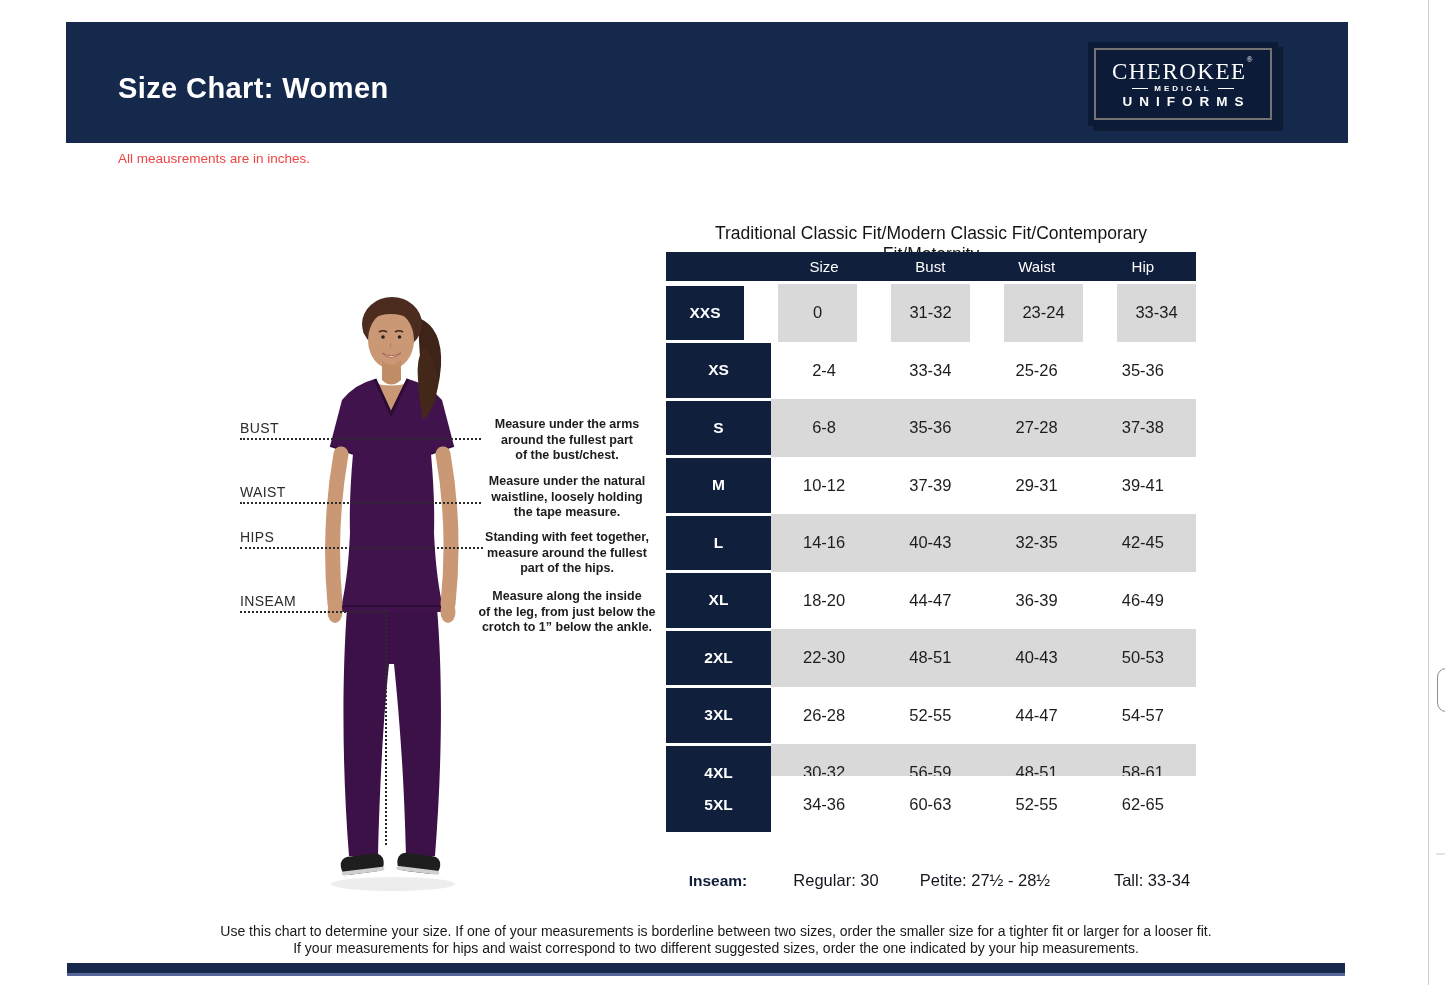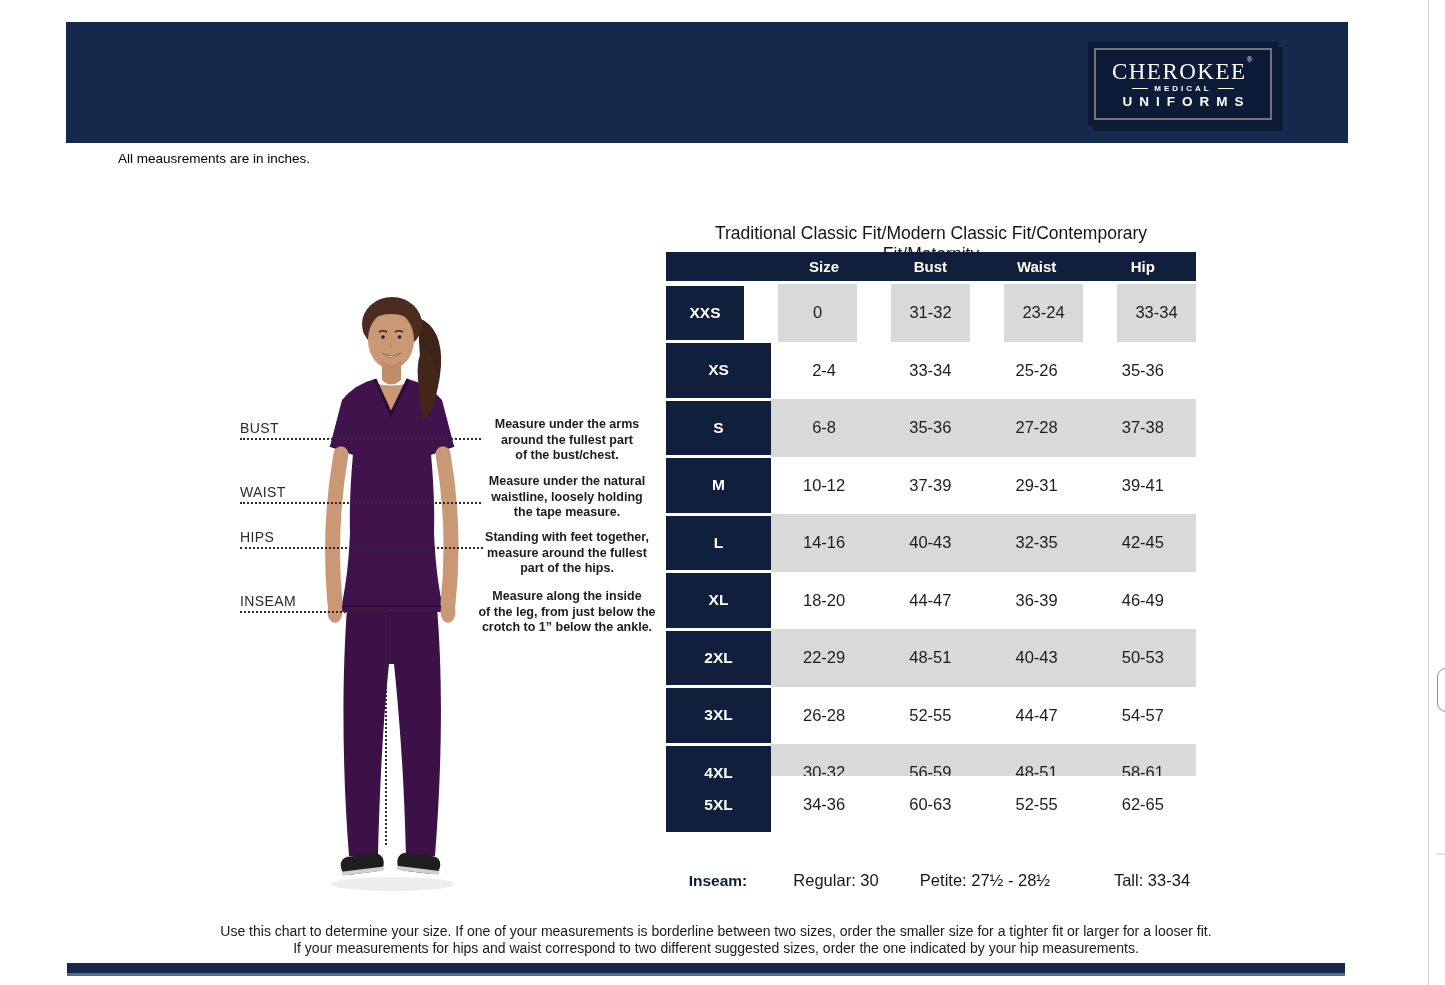--- a/index.html
+++ b/index.html
@@ -12,35 +12,35 @@
   .page-title{position:absolute;left:52px;top:50px;font-size:29px;font-weight:600;color:#ffffff;letter-spacing:.4px;}
   .logo-box{position:absolute;left:1022px;top:20px;width:190px;height:84px;background:#0c1c38;
     box-sizing:border-box;padding:6px;box-shadow:5px 5px 0 rgba(7,16,35,0.55);}
   .logo-inner{border:2px solid #737373;width:100%;height:100%;box-sizing:border-box;
     display:flex;flex-direction:column;align-items:center;justify-content:center;gap:2px;}
   .logo-brand{font-family:"Liberation Serif", serif;color:#ffffff;font-size:23px;letter-spacing:1.5px;line-height:1;white-space:nowrap;}
   .logo-reg{font-size:8px;vertical-align:top;position:relative;top:-4px;}
   .logo-medical{display:flex;align-items:center;gap:6px;color:#ffffff;font-size:8px;font-weight:bold;letter-spacing:3px;line-height:1;}
   .logo-dash{width:16px;height:1px;background:#ffffff;}
   .logo-product{color:#ffffff;font-size:13.5px;font-weight:bold;letter-spacing:7px;padding-left:7px;line-height:1;}
-  .units-note{position:absolute;left:118px;top:151px;font-size:13.5px;color:#000000;}
+  .units-note{position:absolute;left:118px;top:151px;font-size:13.5px;color:#ef4444;}
 
   
   .model-svg{position:absolute;left:285px;top:288px;width:210px;height:615px;}
   .m-label{position:absolute;left:240px;font-size:14px;color:#2b2b2b;letter-spacing:.4px;}
   .dotline{position:absolute;height:0;border-top:2px dotted #2b2b2b;}
   .dotline-v{position:absolute;width:0;border-left:2px dotted #2b2b2b;}
   .instr{position:absolute;left:472px;width:190px;text-align:center;font-size:12.5px;font-weight:bold;
     color:#1c1c1c;line-height:15.5px;white-space:pre-line;}
 
   
   .table-title{position:absolute;left:666px;top:223px;width:530px;text-align:center;font-size:17.5px;font-weight:500;color:#141414;}
   .thead{position:absolute;left:666px;top:252px;width:530px;height:29px;background:#101f3b;display:flex;}
   .thead .spacer{width:105px;}
-  .th{width:106.25px;display:flex;align-items:center;justify-content:center;color:#ffffff;font-weight:bold;font-size:15px;}
+  .th{width:106.25px;display:flex;align-items:center;justify-content:center;color:#ffffff;font-weight:normal;font-size:15px;}
   .trow{position:absolute;left:666px;width:530px;height:57.5px;display:flex;}
   .tlabel{width:105px;margin:1.5px 0;background:#101f3b;color:#ffffff;font-weight:bold;font-size:15.5px;
     display:flex;align-items:center;justify-content:center;}
   .tcell{width:106.25px;display:flex;align-items:center;justify-content:center;font-size:16.5px;color:#1d1d1d;background:#ffffff;}
   .trow.gray .tcell{background:#d9d9d9;}
   .inseam-item{position:absolute;transform:translateX(-50%);font-size:16.5px;color:#15151f;white-space:nowrap;}
   .inseam-label{font-weight:bold;font-size:15.5px;color:#101d38;}
 
   
   .footer-line{position:absolute;left:86px;width:1260px;text-align:center;font-size:14px;color:#191919;}
@@ -51,20 +51,21 @@
   .partial-btn{position:absolute;left:1437px;top:668px;width:20px;height:44px;border:1.5px solid #8f8f8f;
     border-radius:9px;background:#ffffff;box-sizing:border-box;}
   .faint-dash{position:absolute;left:1436px;top:853px;width:9px;height:2px;background:#e3e3e3;}
 </style>
 </head>
 <body>
 
 <div id="page">
 
   <div class="header-band">
+    <div class="page-title">Size Chart: Women</div>
     <div class="logo-box">
       <div class="logo-inner">
         <div class="logo-brand"><span>CHEROKEE</span><span class="logo-reg">®</span></div>
         <div class="logo-medical">
           <span class="logo-dash"></span>
           <span>MEDICAL</span>
           <span class="logo-dash"></span>
         </div>
         <div class="logo-product">UNIFORMS</div>
       </div>
@@ -187,21 +188,21 @@
   </div>
   <div class="trow" style="top:571.5px;">
     <div class="tlabel">XL</div>
     <div class="tcell">18-20</div>
     <div class="tcell">44-47</div>
     <div class="tcell">36-39</div>
     <div class="tcell">46-49</div>
   </div>
   <div class="trow gray" style="top:629px;">
     <div class="tlabel">2XL</div>
-    <div class="tcell">22-29</div>
+    <div class="tcell">22-30</div>
     <div class="tcell">48-51</div>
     <div class="tcell">40-43</div>
     <div class="tcell">50-53</div>
   </div>
   <div class="trow" style="top:686.5px;">
     <div class="tlabel">3XL</div>
     <div class="tcell">26-28</div>
     <div class="tcell">52-55</div>
     <div class="tcell">44-47</div>
     <div class="tcell">54-57</div>

